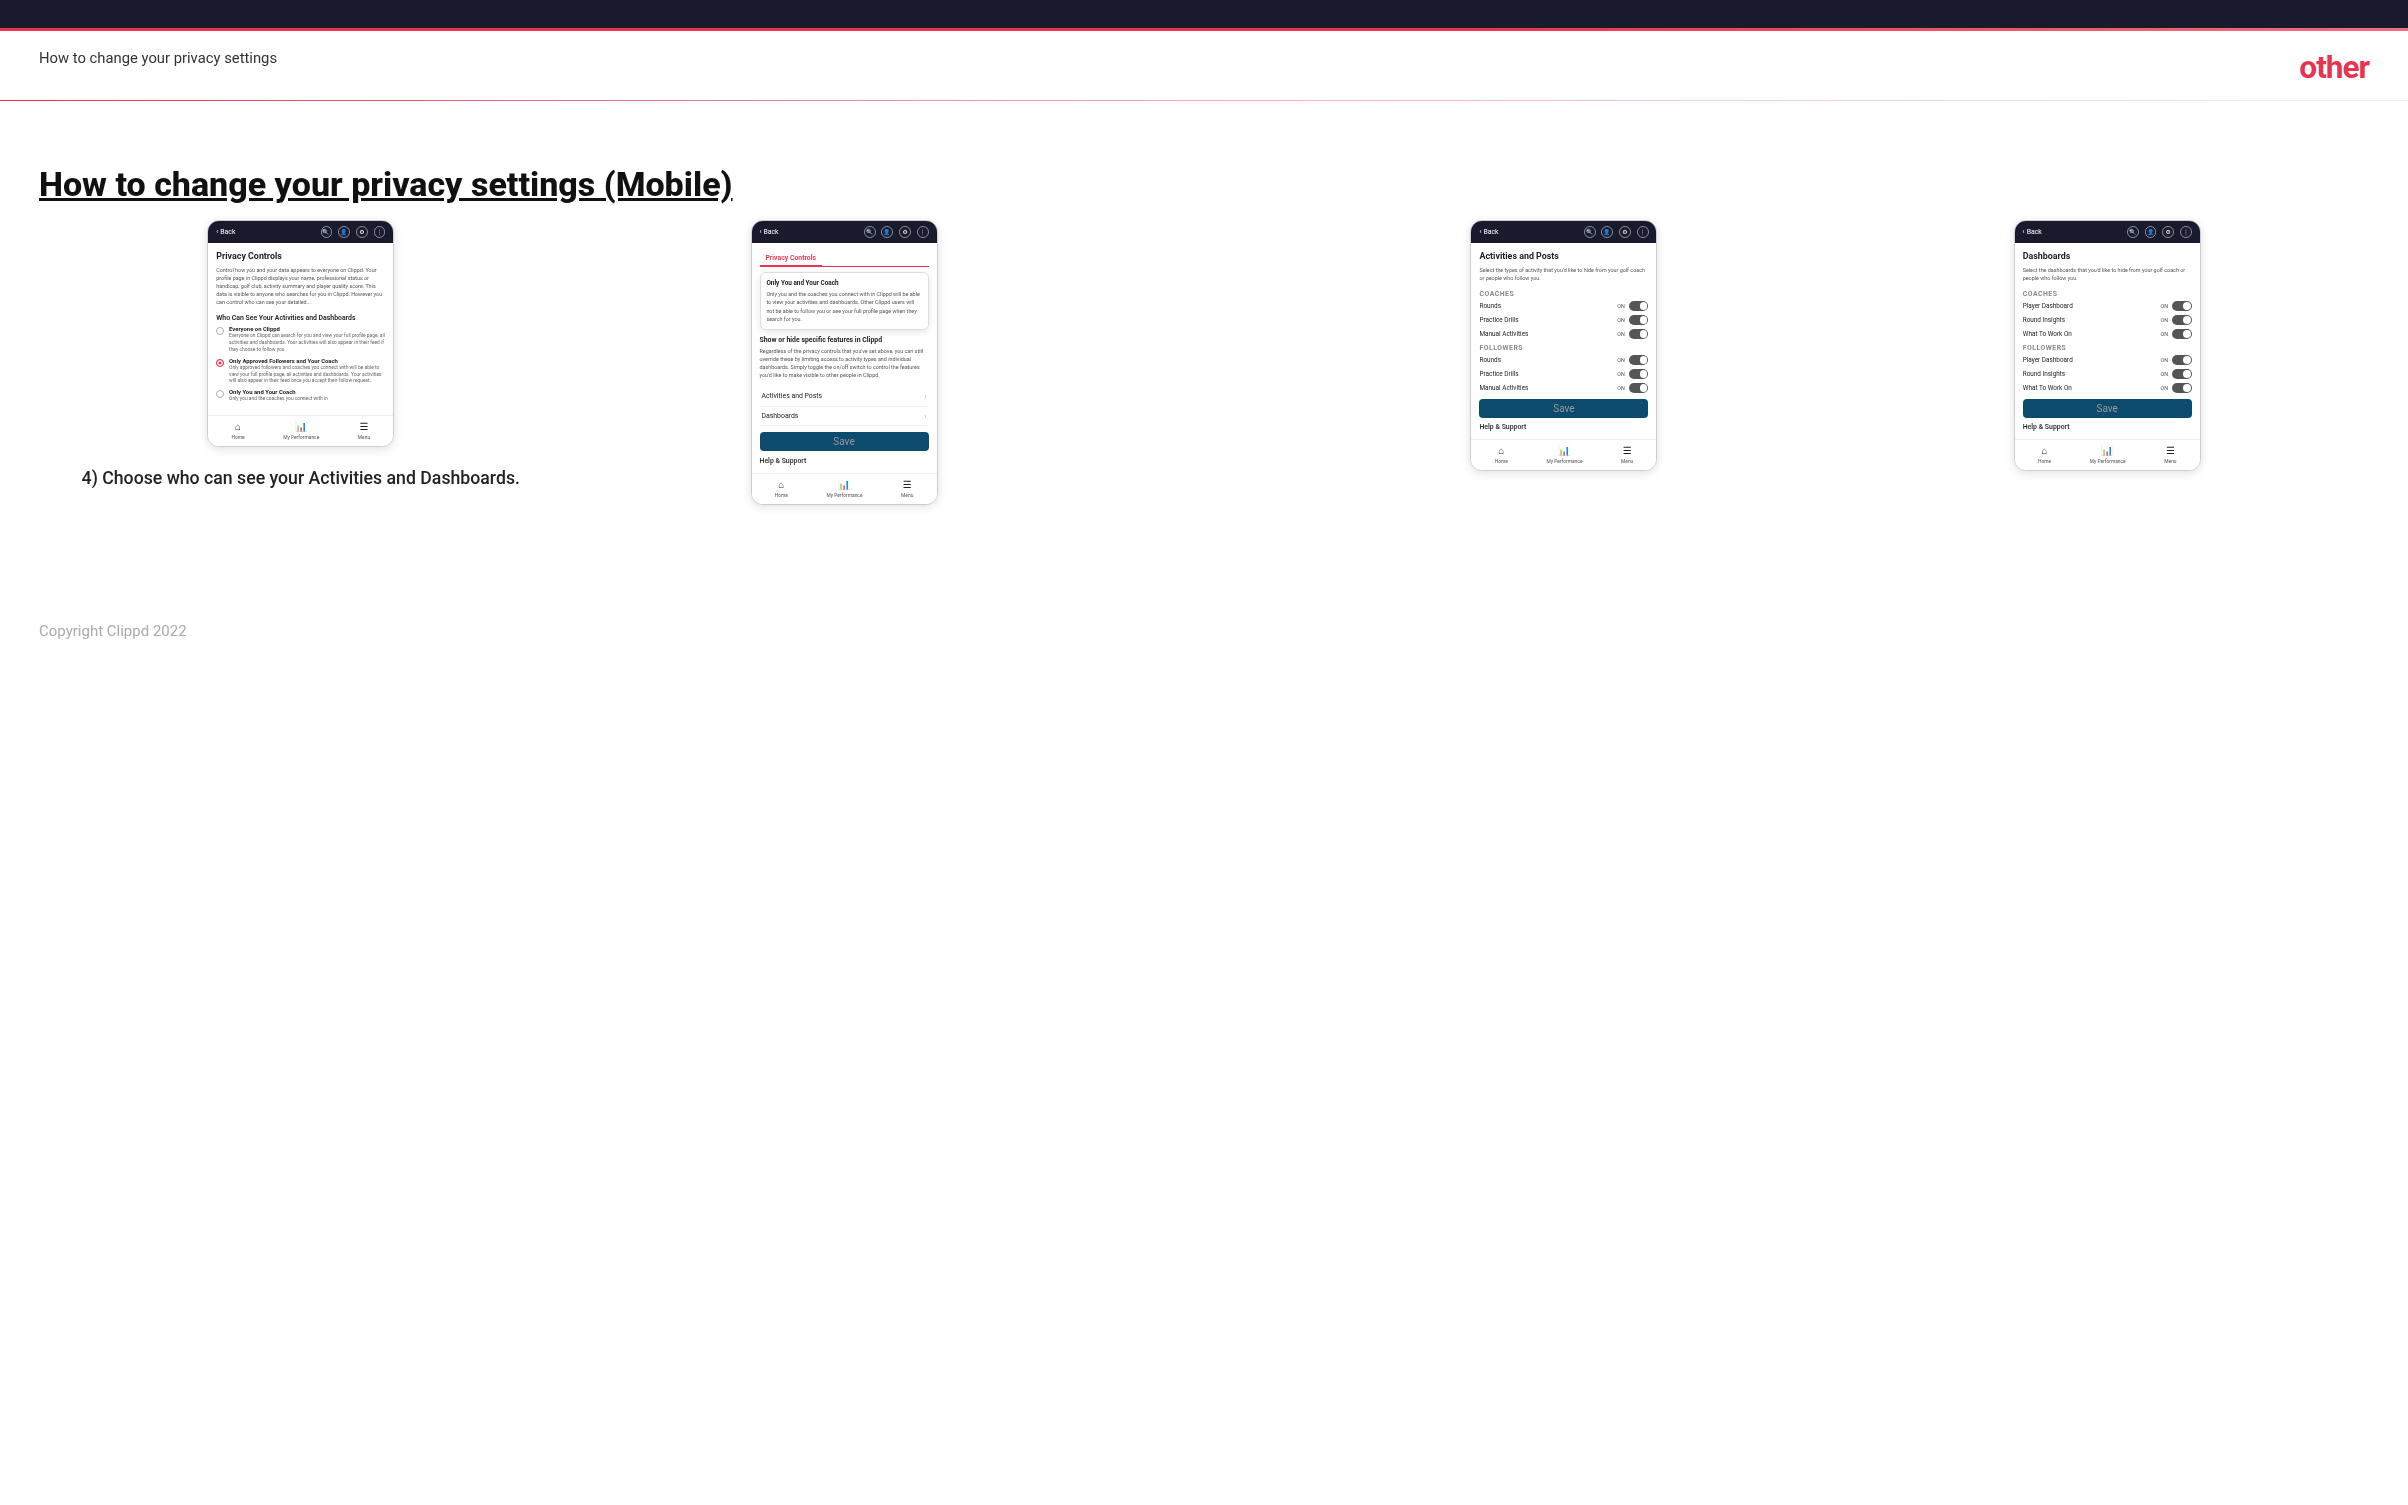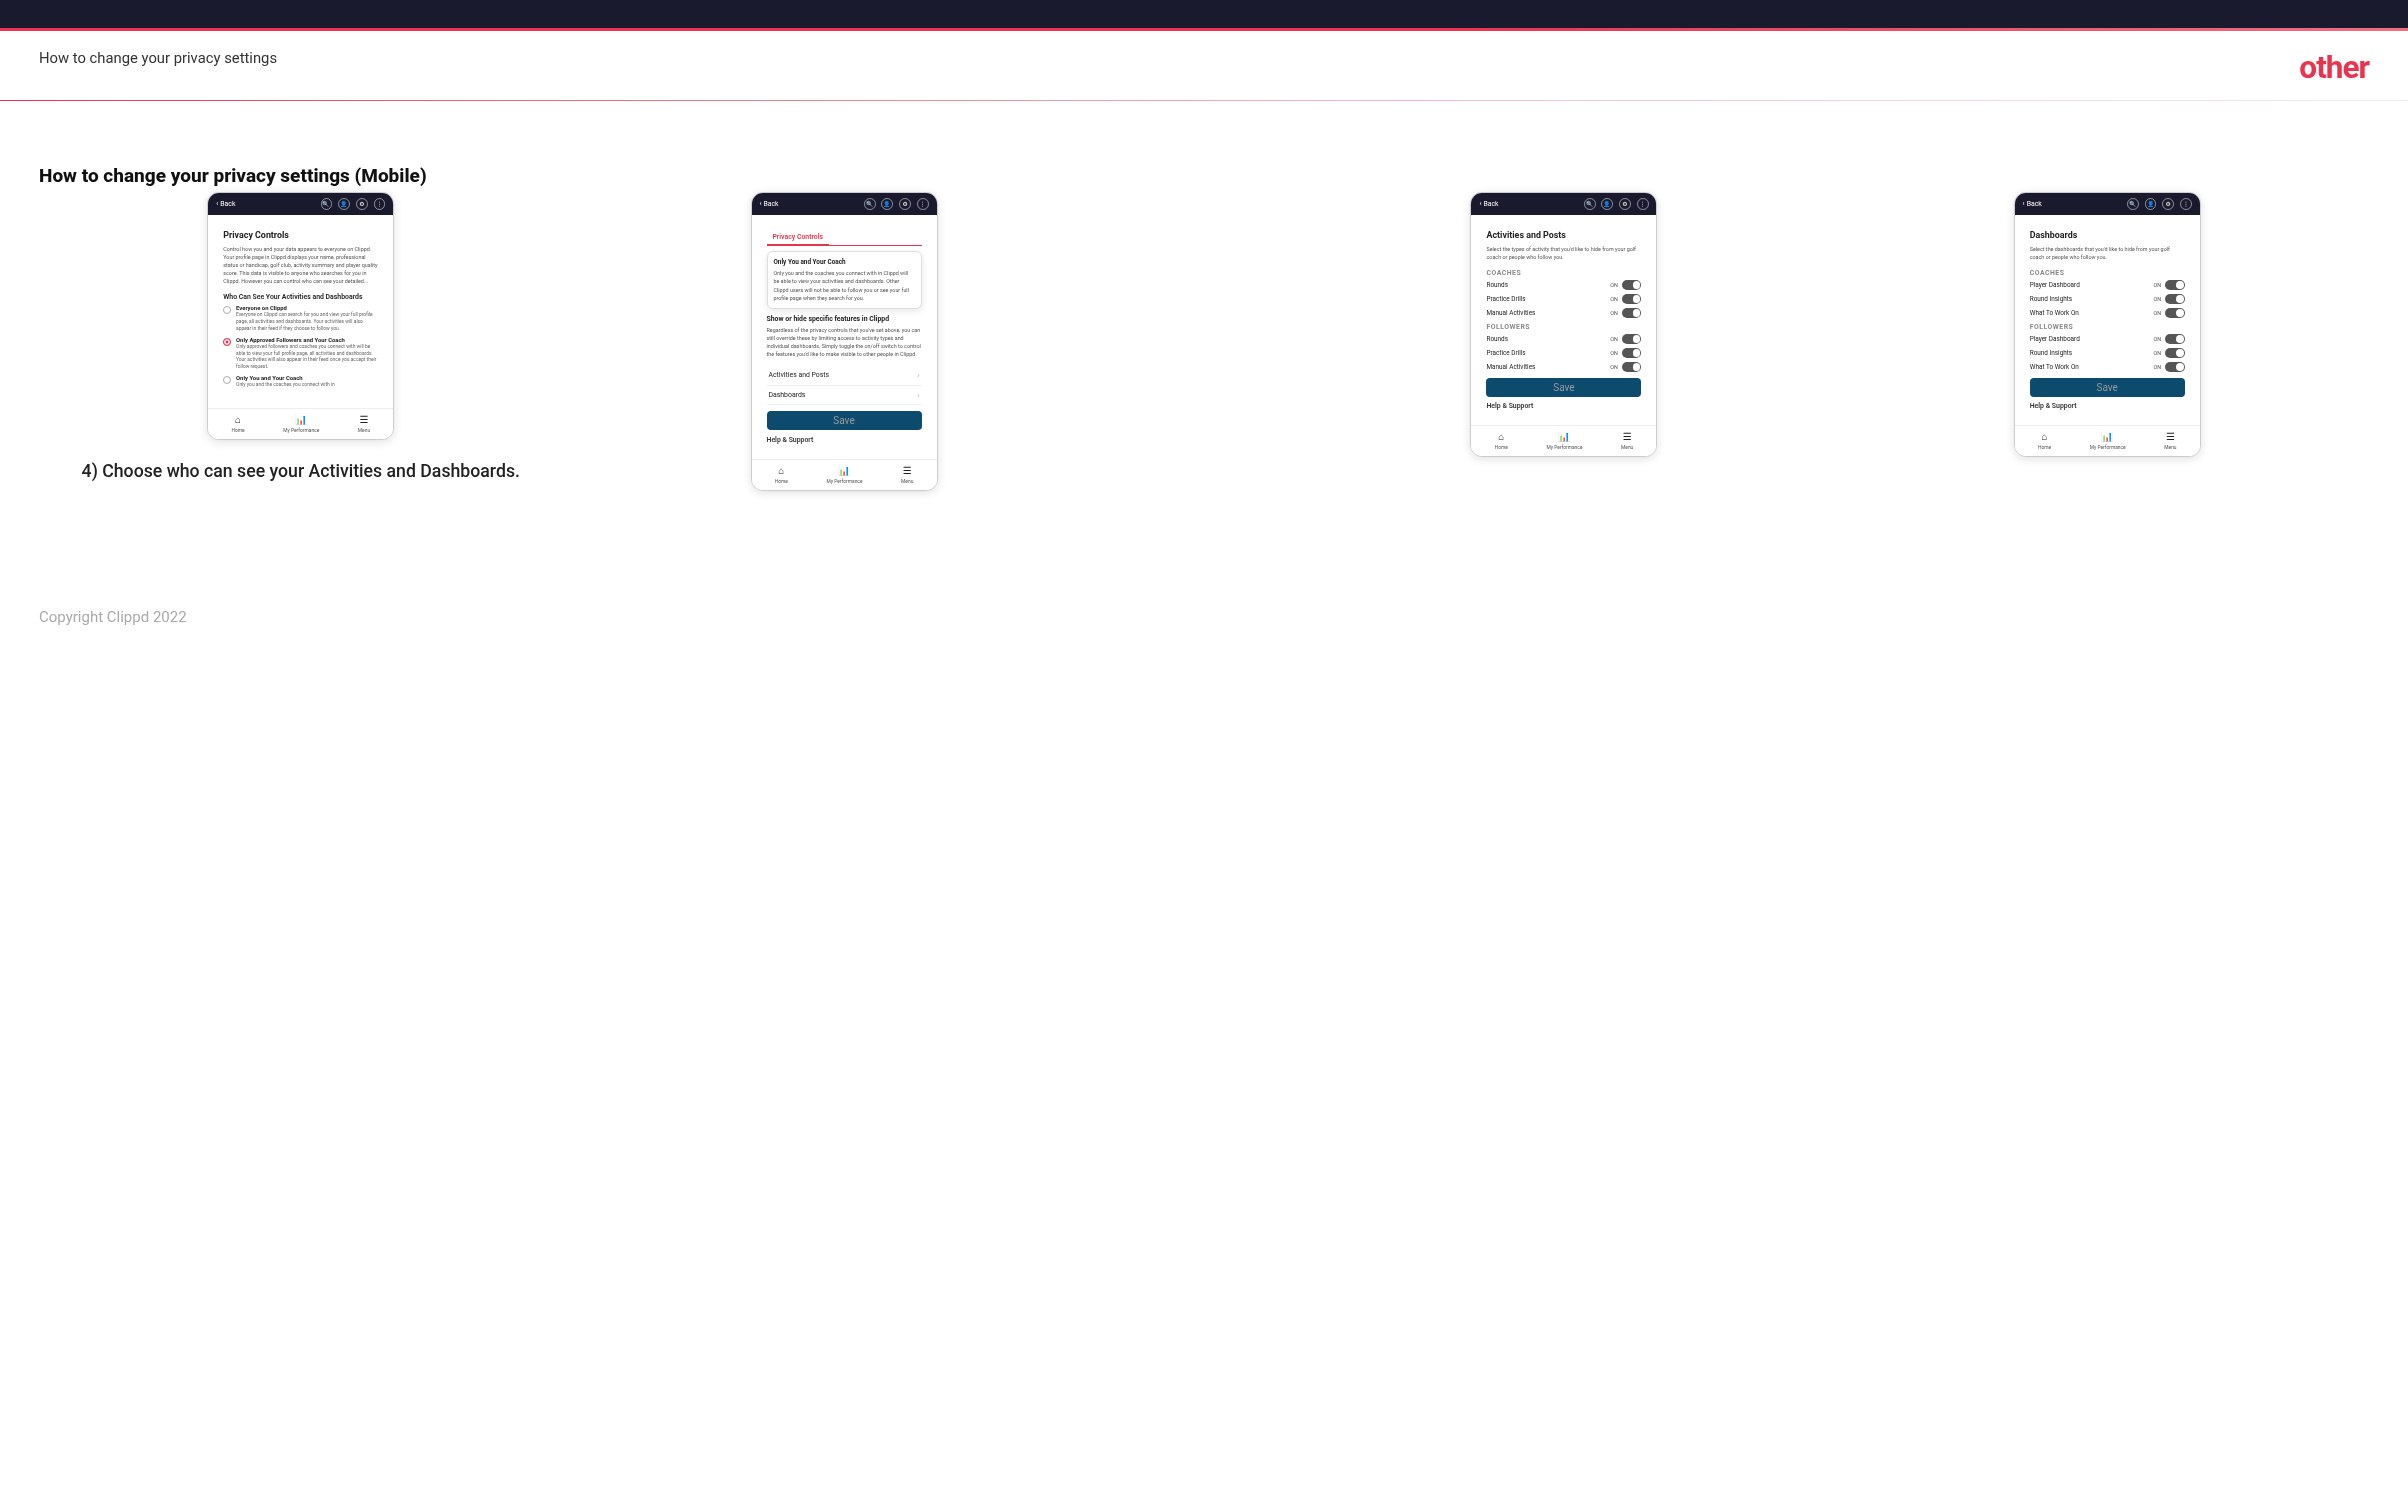--- a/index.html
+++ b/index.html
@@ -44,24 +44,25 @@
       height: 1.5px;
       background: linear-gradient(90deg, #e8344e 0%, #f5c0c8 60%, #eee 100%);
       margin: 0 0 31.5px 0;
     }
 
     
     .main {
       padding: 31.5px 39px 59px 39px;
     }
     .page-heading {
-      font-size: 19px;
+      font-size: 34px;
       font-weight: 800;
       color: #111;
-      margin-bottom: 5px;
+      margin-bottom: 16px;
+      text-decoration: underline;
     }
     .page-subtitle {
       font-size: 19.7px;
       font-weight: 400;
       color: #333;
       margin-bottom: 39px;
     }
 
     
     .screens-row {
@@ -117,21 +118,21 @@
       display: flex; gap: 5.9px;
     }
     .phone-top-bar .icon-circle {
       width: 11.8px; height: 11.8px; border-radius: 50%;
       border: 1px solid rgba(255,255,255,0.5);
       display: flex; align-items: center; justify-content: center;
       font-size: 5.9px; color: #fff;
     }
 
     .phone-body {
-      padding: 15px;
+      padding: 8px;
     }
 
     .screen-title {
       font-size: 8.9px;
       font-weight: 700;
       margin-bottom: 4.9px;
     }
 
     .screen-body-text {
       font-size: 5.4px;

